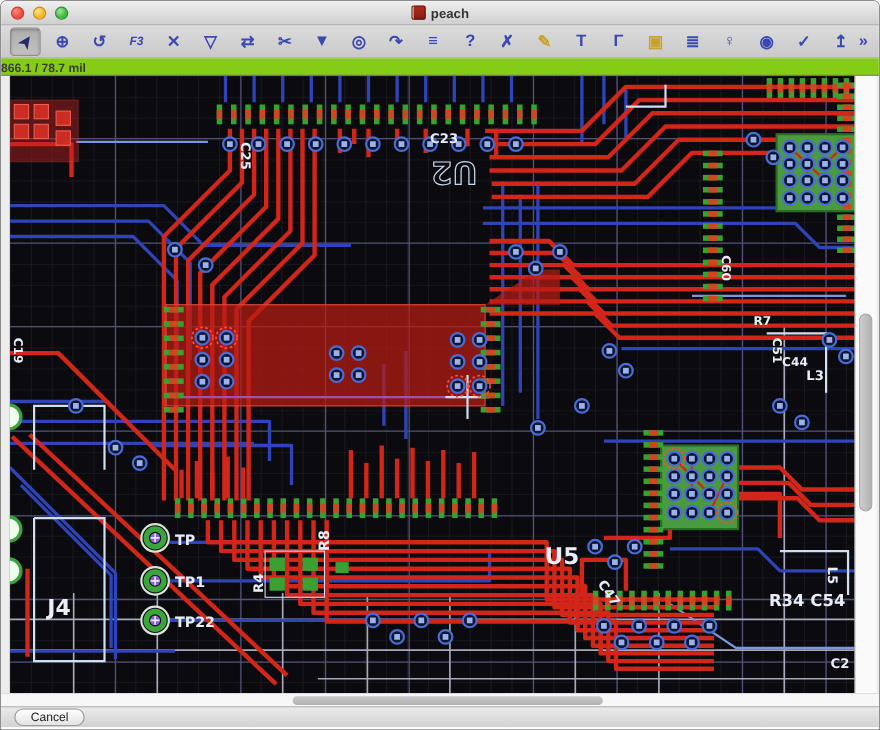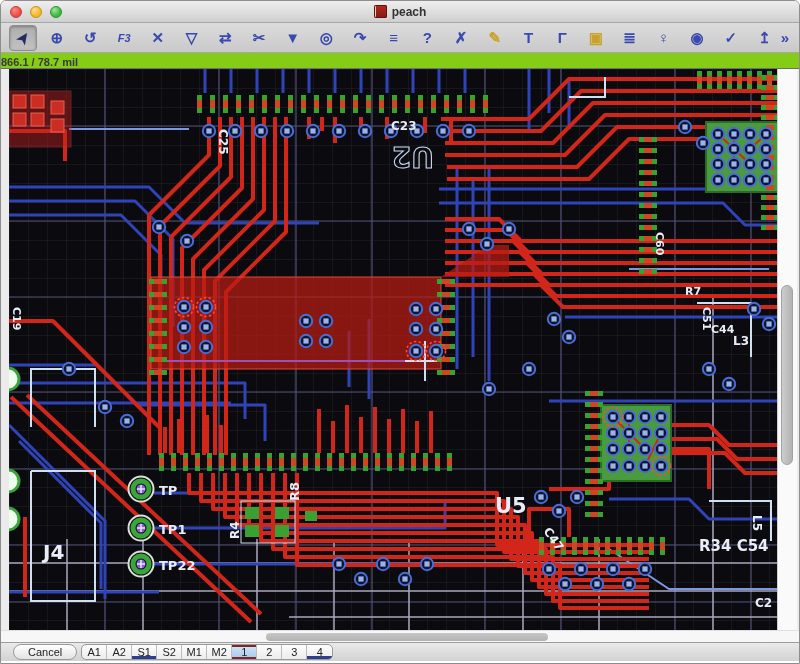--- a/index.html
+++ b/index.html
@@ -797,27 +797,15 @@
     </div>
     <div style="width:2px;background:#ececec;"></div>
   </div>
 
   <div class="hscroll">
     <div class="hthumb"></div>
   </div>
 
   <div class="bottombar">
     <button class="btn-cancel">Cancel</button>
-    <div class="segctl">
-        <div class="seg">A1</div>
-        <div class="seg">A2</div>
-        <div class="seg ac-blue">S1</div>
-        <div class="seg">S2</div>
-        <div class="seg">M1</div>
-        <div class="seg">M2</div>
-        <div class="seg sel ac-red">1</div>
-        <div class="seg">2</div>
-        <div class="seg">3</div>
-        <div class="seg ac-blue">4</div>
-      </div>
   </div>
 
 </div>
 
 </body></html>

